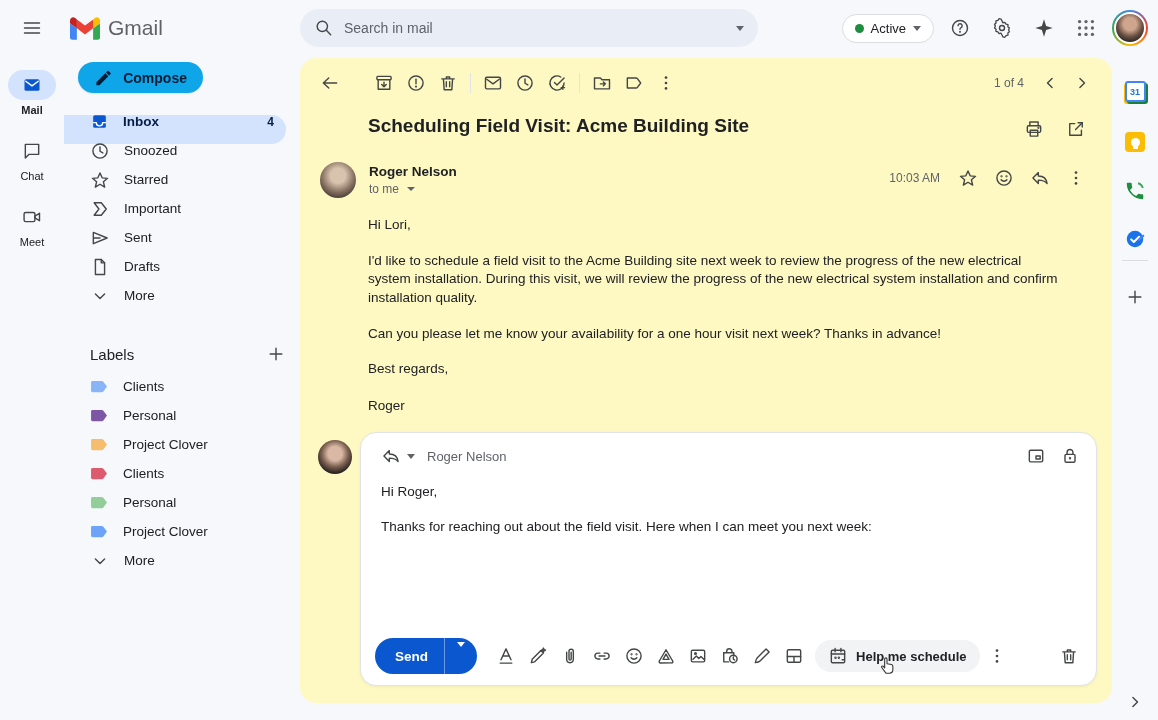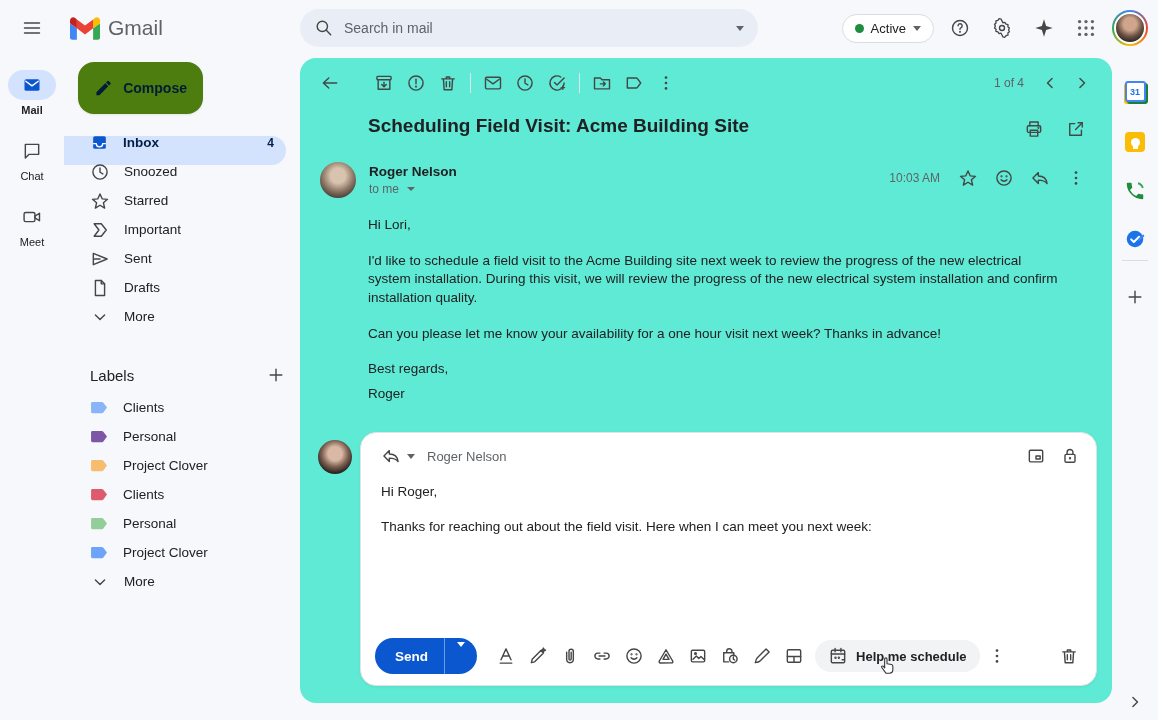--- a/index.html
+++ b/index.html
@@ -32,52 +32,52 @@
   
   .rail { position:absolute; left:0; top:56px; width:64px; height:664px; display:flex; flex-direction:column; align-items:center; padding-top:10px; gap:6px; }
   .rail-item { display:flex; flex-direction:column; align-items:center; gap:4px; cursor:pointer; padding:4px 0 10px; }
   .rail-pill { width:48px; height:30px; border-radius:15px; display:flex; align-items:center; justify-content:center; }
   .rail-pill.sel { background:#d3e3fd; }
   .rail-label { font-size:11px; color:#202124; }
   .rail-item.sel .rail-label { font-weight:bold; }
 
   
   .sidebar { position:absolute; left:64px; top:56px; width:236px; height:664px; }
-  .compose { margin:6px 0 0 14px; width:125px; height:52px; background:#4d7c0f; border-radius:16px; display:flex; align-items:center; gap:10px; padding:0 16px; cursor:pointer; box-shadow:0 1px 2px rgba(0,0,0,.08); }
+  .compose { margin:6px 0 0 14px; width:125px; height:31px; background:#0ea5e9; border-radius:16px; display:flex; align-items:center; gap:10px; padding:0 16px; cursor:pointer; box-shadow:0 1px 2px rgba(0,0,0,.08); }
   .compose span { font-size:14px; font-weight:bold; color:#001d35; }
   .navlist { margin-top:22px; }
   .nav-row { height:29px; display:flex; align-items:center; gap:14px; padding:0 12px 16px 26px; border-radius:0 15px 15px 0; margin-right:14px; cursor:pointer; }
   .nav-row .lbl { font-size:13.5px; color:#202124; flex:1; }
   .nav-row.sel { background:#d3e3fd; }
   .nav-row.sel .lbl { font-weight:bold; color:#041e49; }
   .nav-count { font-size:12px; font-weight:bold; color:#041e49; }
   .labels-hdr { margin:26px 14px 8px 26px; display:flex; align-items:center; }
   .labels-hdr span { flex:1; font-size:15px; color:#202124; }
   .label-row { height:29px; display:flex; align-items:center; gap:14px; padding-left:26px; cursor:pointer; }
   .label-row .lbl { font-size:13.5px; color:#202124; }
   .tag { width:19px; height:15px; flex:0 0 auto; }
 
   
-  .card { position:absolute; left:300px; top:58px; width:812px; height:645px; background:#5eead4; border-radius:16px; }
+  .card { position:absolute; left:300px; top:58px; width:812px; height:645px; background:#fef9c3; border-radius:16px; }
   .mtoolbar { position:absolute; left:0; top:8px; width:100%; height:34px; display:flex; align-items:center; padding:0 14px; }
   .tsep { width:1px; height:20px; background:#e0e3e7; margin:0 6px; }
   .pagination { font-size:12px; color:#5f6368; margin-right:10px; }
   .subject { position:absolute; left:68px; top:57px; font-size:19px; color:#202124; }
   .subj-icons { position:absolute; right:20px; top:55px; display:flex; gap:10px; }
   .sender-row { position:absolute; left:20px; top:104px; right:20px; display:flex; align-items:flex-start; }
   .msg-avatar { width:36px; height:36px; border-radius:50%; background:radial-gradient(circle at 50% 38%, #d8c3ae 26%, #8a7464 55%, #463c34 80%); flex:0 0 auto; }
   .sender-names { margin-left:13px; flex:1; }
   .sender-name { font-size:13.5px; font-weight:bold; color:#202124; margin-top:2px; }
   .to-me { font-size:12px; color:#5f6368; margin-top:3px; display:flex; align-items:center; gap:8px; cursor:pointer; }
   .caret-sm { width:0; height:0; border-left:4px solid transparent; border-right:4px solid transparent; border-top:4px solid #5f6368; }
   .sender-right { display:flex; align-items:center; gap:4px; }
   .time { font-size:12px; color:#5f6368; margin-right:8px; }
   .mbody { position:absolute; left:68px; top:158px; width:692px; font-size:13.5px; line-height:1.38; color:#202124; }
   .mbody p { margin-bottom:17px; }
-  .mbody p.tight { margin-bottom:6px; }
+  .mbody p.tight { margin-bottom:18px; }
 
   
   .reply-avatar { position:absolute; left:18px; top:382px; width:34px; height:34px; border-radius:50%; background:radial-gradient(circle at 50% 40%, #d9b9a6 26%, #7c5f50 50%, #27221f 74%); }
   .reply-card { position:absolute; left:60px; top:374px; width:737px; height:254px; border:1px solid #e0e3e7; border-radius:16px; box-shadow:0 1px 3px rgba(0,0,0,.06); background:#fff; }
   .rhead { position:absolute; left:20px; top:13px; right:16px; display:flex; align-items:center; }
   .rhead .name { font-size:13px; color:#5f6368; margin-left:12px; flex:1; }
   .rhead-icons { display:flex; gap:14px; }
   .rbody { position:absolute; left:20px; top:50px; width:680px; font-size:13.5px; line-height:1.4; color:#202124; }
   .rbody p { margin-bottom:16px; }
   .rtoolbar { position:absolute; left:14px; bottom:11px; right:12px; display:flex; align-items:center; gap:2px; }

